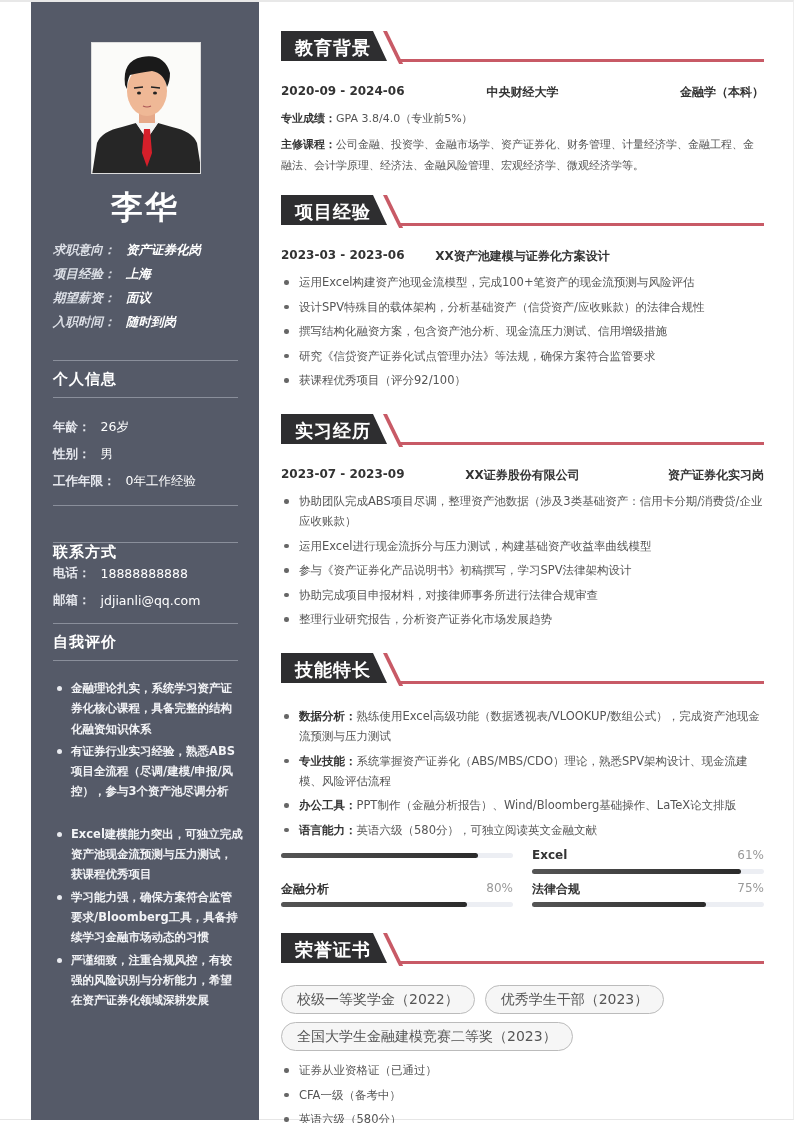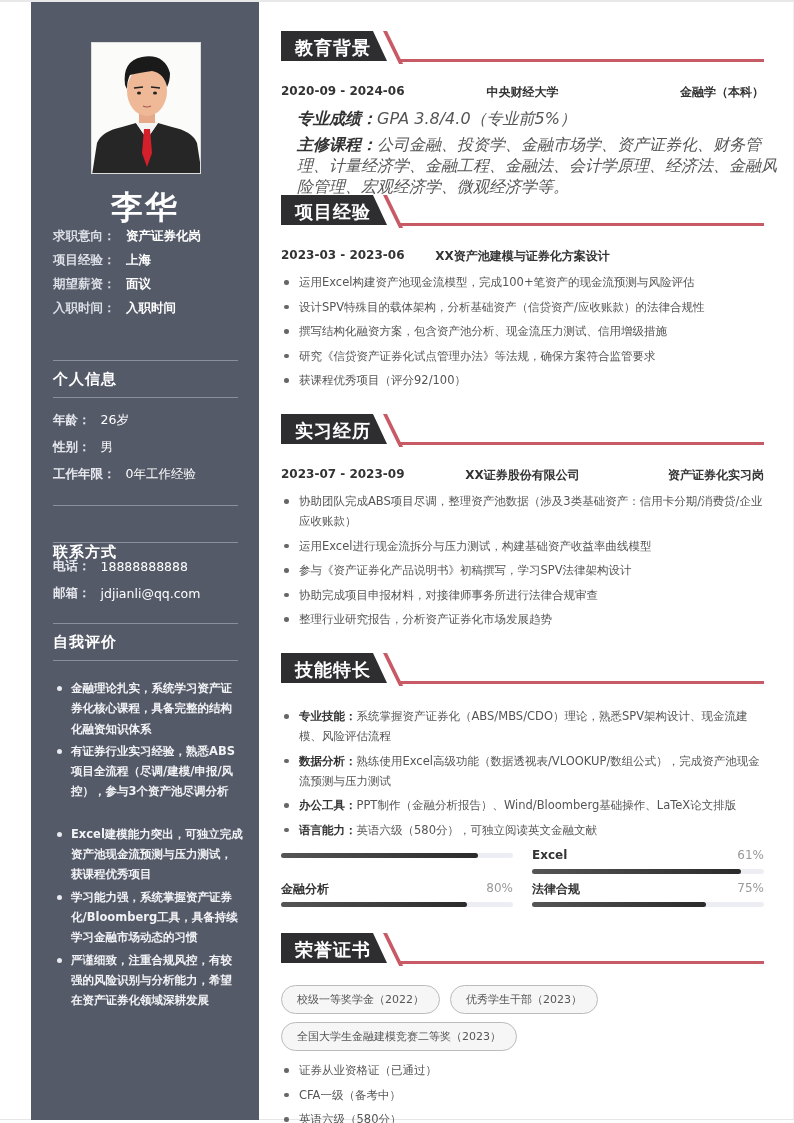--- a/index.html
+++ b/index.html
@@ -2,60 +2,60 @@
 <html><head>
 <meta charset="utf-8">
 <style>
   * { box-sizing: border-box; margin: 0; padding: 0; }
   html, body { width: 794px; height: 1123px; background: #ffffff; overflow: hidden; }
   body { font-family: "DejaVu Sans", "Liberation Sans", sans-serif; color: #444; position: relative; }
   .page-frame { position: absolute; left: 0; top: 0; width: 794px; height: 1120px; border-top: 2px solid #e8e8e8; border-right: 1px solid #eee; border-bottom: 1px solid #e6e6e6; }
   .sidebar { position: absolute; left: 31px; top: 2px; width: 228px; height: 1118px; background: #555a68; color: #eef0f4; }
   .photo { position: absolute; left: 60px; top: 40px; width: 110px; height: 132px; background: #fbfbf9; border: 1px solid #ddd; overflow: hidden; }
   .name { position: absolute; left: 0; width: 228px; top: 184px; text-align: center; font-size: 32px; font-weight: bold; color: #ffffff; letter-spacing: 2px; }
-  .intent { position: absolute; left: 22px; top: 222px; width: 190px; }
+  .intent { position: absolute; left: 22px; top: 236px; width: 190px; font-style: italic; }
   .intent .row { display: flex; height: 24px; align-items: center; font-size: 12.5px; font-weight: bold; }
   .intent .lbl { width: 73px; color: #dcdfe6; }
   .intent .val { color: #ffffff; }
   .divider { position: absolute; left: 22px; width: 185px; height: 1px; background: #8a8f9b; }
   .side-title { position: absolute; left: 22px; font-size: 15px; font-weight: bold; color: #ffffff; letter-spacing: 1px; }
-  .info { position: absolute; left: 22px; width: 195px; }
+  .info { position: absolute; left: 22px; width: 195px; margin-top: 7px; }
   .info .row { display: flex; height: 27px; align-items: center; font-size: 12.5px; }
   .info .lbl { font-weight: bold; color: #e6e8ee; margin-right: 10px; }
   .info .val { color: #ffffff; }
   .eval { position: absolute; left: 22px; top: 676px; width: 190px; list-style: none; }
   .eval li { position: relative; padding-left: 18px; font-size: 11.5px; font-weight: bold; line-height: 20.3px; color: #f2f3f6; margin-bottom: 2px; }
   .eval li::before { content: ""; position: absolute; left: 4px; top: 8px; width: 5px; height: 5px; border-radius: 50%; background: #e9ebf0; }
   .eval li.gap { margin-bottom: 22px; }
 
   .main { position: absolute; left: 281px; top: 0; width: 483px; }
   .sec-head { position: absolute; left: 0; width: 483px; height: 32px; }
   .sec-head .tab { position: absolute; left: 0; top: 0; height: 30px; width: 106px; background: #2e2e30; clip-path: polygon(0 0, 92px 0, 106px 100%, 0 100%); }
   .sec-head .tab span { position: absolute; left: 14px; top: 5px; font-size: 18px; font-weight: bold; color: #ffffff; letter-spacing: 1px; }
   .sec-head .slash { position: absolute; left: 102px; top: 0; width: 4px; height: 33px; background: #c85a66; transform: skewX(26deg); transform-origin: top left; }
   .sec-head .line { position: absolute; left: 118px; right: 0; top: 28px; height: 3px; background: #c85a66; }
 
   .row3 { position: absolute; left: 0; width: 483px; display: flex; justify-content: space-between; font-size: 12px; font-weight: bold; color: #333; }
   .row3 .mid { position: absolute; left: 0; right: 0; text-align: center; }
-  .para { position: absolute; left: 16px; width: 483px; font-size: 16px; color: #555; line-height: 21px; font-style: italic; }
+  .para { position: absolute; left: 0; width: 483px; font-size: 11px; color: #555; line-height: 21px; }
   .para b { color: #333; }
   .blist { position: absolute; left: 0; width: 483px; list-style: none; }
   .blist li { position: relative; padding-left: 18px; font-size: 11.5px; color: #555; line-height: 20px; margin-bottom: 4.6px; }
   .blist li::before { content: ""; position: absolute; left: 3px; top: 8px; width: 4.5px; height: 4.5px; border-radius: 50%; background: #666; }
   .blist li b { color: #333; }
 
   .skills { position: absolute; left: 0; top: 848px; width: 483px; display: grid; grid-template-columns: 232px 232px; column-gap: 19px; row-gap: 7px; }
   .skill .top { display: flex; justify-content: space-between; font-size: 12px; height: 16px; }
   .skill .top .sn { font-weight: bold; color: #333; }
   .skill .top .sp { color: #999; }
   .skill .bar { margin-top: 5px; height: 5px; border-radius: 3px; background: #eceef3; position: relative; }
   .skill .bar .fill { position: absolute; left: 0; top: 0; bottom: 0; border-radius: 3px; background: linear-gradient(90deg, #555 0%, #2b2b2b 100%); }
 
   .chips { position: absolute; left: 0; top: 985px; width: 483px; display: flex; flex-wrap: wrap; gap: 8px 10px; }
-  .chip { height: 29px; padding: 0 15px; border: 1px solid #bbb; border-radius: 15px; background: #f6f6f6; font-size: 11px; color: #555; display: flex; align-items: center; }
+  .chip { height: 29px; padding: 0 15px; border: 1px solid #bbb; border-radius: 15px; background: #f6f6f6; font-size: 14px; color: #555; display: flex; align-items: center; }
 </style>
 </head>
 <body>
 
 <div class="page-frame"></div>
 
 <aside class="sidebar">
   <div class="photo">
     <svg width="110" height="132" viewBox="0 0 110 132">
       <rect width="110" height="132" fill="#fbfbf9"></rect>
@@ -82,21 +82,21 @@
     <div class="row">
       <span class="lbl">项目经验：</span>
       <span class="val">上海</span>
     </div>
     <div class="row">
       <span class="lbl">期望薪资：</span>
       <span class="val">面议</span>
     </div>
     <div class="row">
       <span class="lbl">入职时间：</span>
-      <span class="val">入职时间</span>
+      <span class="val">随时到岗</span>
     </div>
   </div>
 
   <div class="divider" style="top:358px"></div>
   <div class="side-title" style="top:368px">个人信息</div>
   <div class="divider" style="top:395px"></div>
   <div class="info" style="top:405px">
     <div class="row">
       <span class="lbl">年龄：</span>
       <span class="val">26岁</span>
@@ -125,21 +125,21 @@
     </div>
   </div>
 
   <div class="divider" style="top:621px"></div>
   <div class="side-title" style="top:631px">自我评价</div>
   <div class="divider" style="top:658px"></div>
   <ul class="eval">
     <li>金融理论扎实，系统学习资产证券化核心课程，具备完整的结构化融资知识体系</li>
     <li class="gap">有证券行业实习经验，熟悉ABS项目全流程（尽调/建模/申报/风控），参与3个资产池尽调分析</li>
     <li>Excel建模能力突出，可独立完成资产池现金流预测与压力测试，获课程优秀项目</li>
-    <li>学习能力强，系统掌握资产证券化/Bloomberg工具，具备持续学习金融市场动态的习惯</li>
+    <li>学习能力强，确保方案符合监管要求/Bloomberg工具，具备持续学习金融市场动态的习惯</li>
     <li>严谨细致，注重合规风控，有较强的风险识别与分析能力，希望在资产证券化领域深耕发展</li>
   </ul>
 </aside>
 
 <main class="main">
 
   <div class="sec-head" style="top:31px">
     <div class="tab">
         <span>教育背景</span>
       </div>
@@ -199,22 +199,22 @@
   </ul>
 
   <div class="sec-head" style="top:653px">
     <div class="tab">
         <span>技能特长</span>
       </div>
     <div class="slash"></div>
     <div class="line"></div>
   </div>
   <ul class="blist" style="top:706px">
+    <li><b>数据分析：</b><span>熟练使用Excel高级功能（数据透视表/VLOOKUP/数组公式），完成资产池现金流预测与压力测试</span></li>
     <li><b>专业技能：</b><span>系统掌握资产证券化（ABS/MBS/CDO）理论，熟悉SPV架构设计、现金流建模、风险评估流程</span></li>
-    <li><b>数据分析：</b><span>熟练使用Excel高级功能（数据透视表/VLOOKUP/数组公式），完成资产池现金流预测与压力测试</span></li>
     <li><b>办公工具：</b><span>PPT制作（金融分析报告）、Wind/Bloomberg基础操作、LaTeX论文排版</span></li>
     <li><b>语言能力：</b><span>英语六级（580分），可独立阅读英文金融文献</span></li>
   </ul>
 
   <div class="skills">
     <div class="skill">
       <div class="bar">
           <div class="fill" style="width: 85%;"></div>
         </div>
     </div>

